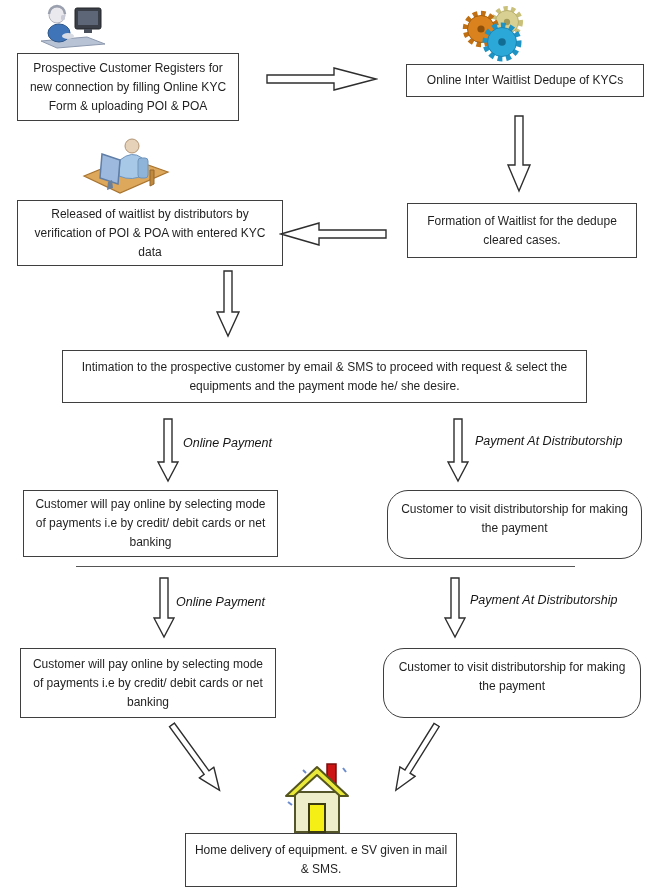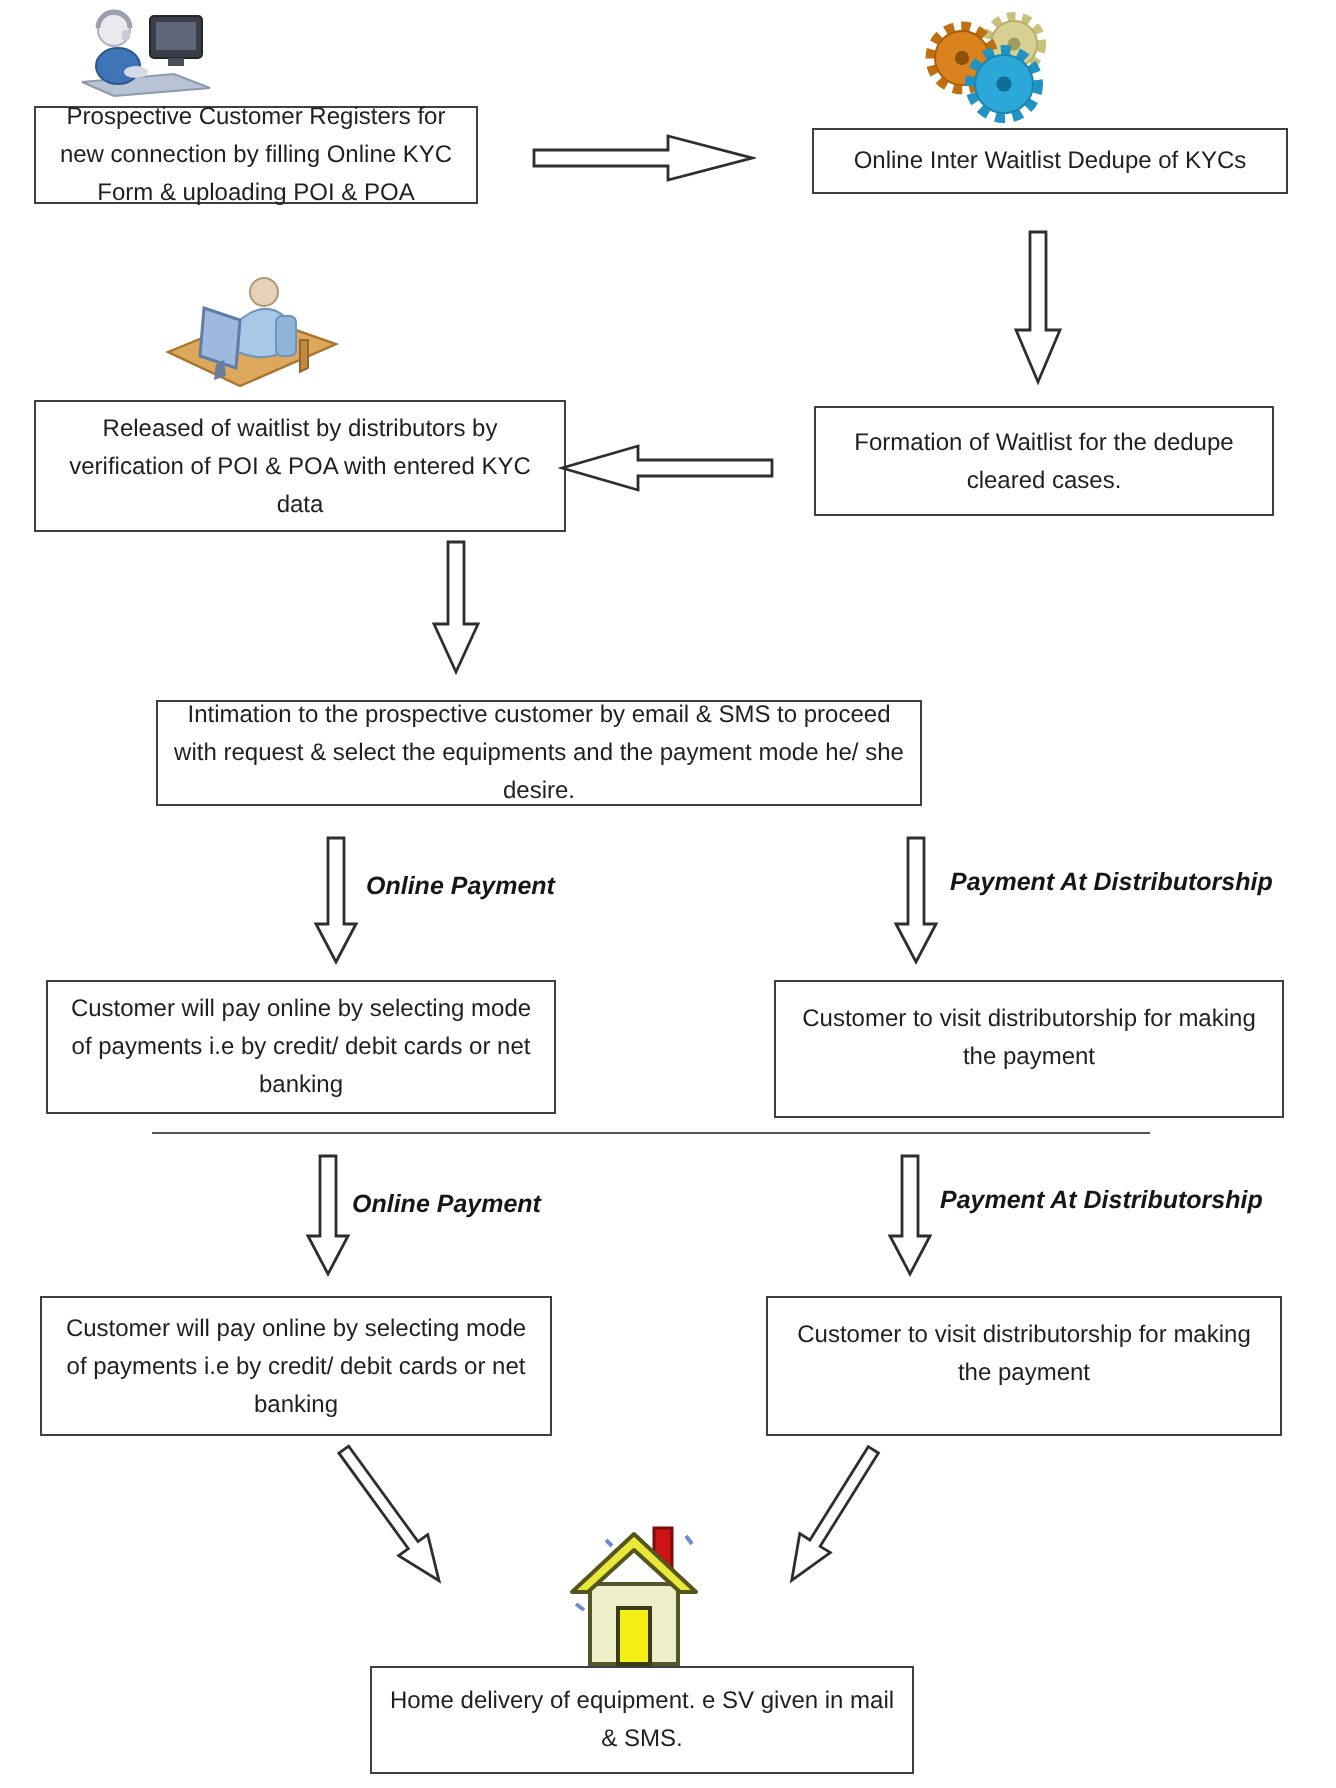--- a/index.html
+++ b/index.html
@@ -5,23 +5,23 @@
   html,body{margin:0;padding:0;background:#ffffff;}
   #stage{
     position:relative;width:668px;height:894px;background:#ffffff;
     font-family:"Liberation Sans",sans-serif;color:#1f1f1f;overflow:hidden;
   }
   .node{
     position:absolute;border:1.5px solid #3f3f3f;background:#ffffff;
     display:flex;align-items:center;justify-content:center;text-align:center;
     font-size:12px;line-height:19px;padding:2px 8px;box-sizing:border-box;
   }
-  .node.top-align{align-items:flex-start;padding-top:9px;}
+  .node.top-align{align-items:flex-start;padding-top:9px;border-radius:21px;}
   .branch-label{
-    position:absolute;font-style:italic;font-weight:700;font-size:12.5px;
+    position:absolute;font-style:italic;font-weight:400;font-size:12.5px;
     white-space:nowrap;color:#161616;
   }
   .arrow{position:absolute;}
   .arrow polygon{fill:#ffffff;stroke:#2e2e2e;stroke-width:1.4;stroke-linejoin:miter;}
   .divider{position:absolute;border-top:1.2px solid #555;}
   .icon{position:absolute;}
 </style>
 </head>
 <body>
 
@@ -60,29 +60,29 @@
   <svg class="icon" style="left:80px;top:138px" width="92" height="57" viewBox="0 0 92 57">
     <polygon points="4,38 48,20 88,34 40,55" fill="#dda75c" stroke="#a8742f" stroke-width="1.2"></polygon>
     <polygon points="70,32 74,32 74,46 70,48" fill="#c08a3e" stroke="#96662a"></polygon>
     <circle cx="52" cy="8" r="7" fill="#e6d2b8" stroke="#b39574"></circle>
     <path d="M40,22 q12,-10 22,-2 l3,16 q-12,8 -26,2 Z" fill="#a8c8e8" stroke="#6f94bb"></path>
     <rect x="58" y="20" width="10" height="20" rx="3" fill="#8fb4d9" stroke="#6f94bb"></rect>
     <polygon points="22,16 40,22 38,46 20,40" fill="#9db9dd" stroke="#5f7da6" stroke-width="1.5"></polygon>
     <polygon points="28,44 32,42 33,50 27,52" fill="#6a7f99"></polygon>
   </svg>
 
-  <div class="node" style="left:17px;top:53px;width:222px;height:49px">Prospective Customer Registers for new connection by filling Online KYC Form &amp; uploading POI &amp; POA</div>
+  <div class="node" style="left:17px;top:53px;width:222px;height:68px">Prospective Customer Registers for new connection by filling Online KYC Form &amp; uploading POI &amp; POA</div>
 
   <div class="node" style="left:406px;top:64px;width:238px;height:33px">Online Inter Waitlist Dedupe of KYCs</div>
 
   <div class="node" style="left:407px;top:203px;width:230px;height:55px">Formation of Waitlist for the dedupe cleared cases.</div>
 
   <div class="node" style="left:17px;top:200px;width:266px;height:66px">Released of waitlist by distributors by verification of POI &amp; POA with entered KYC data</div>
 
-  <div class="node" style="left:78px;top:350px;width:383px;height:53px">Intimation to the prospective customer by email &amp; SMS to proceed with request &amp; select the equipments and the payment mode he/ she desire.</div>
+  <div class="node" style="left:62px;top:350px;width:525px;height:53px">Intimation to the prospective customer by email &amp; SMS to proceed with request &amp; select the equipments and the payment mode he/ she desire.</div>
 
   <div class="node" style="left:23px;top:490px;width:255px;height:67px">Customer will pay online by selecting mode of payments i.e by credit/ debit cards or net banking</div>
 
   <div class="node top-align" style="left:387px;top:490px;width:255px;height:69px">Customer to visit distributorship for making the payment</div>
 
   <div class="divider" style="left:76px;top:566px;width:499px"></div>
 
   <div class="node" style="left:20px;top:648px;width:256px;height:70px">Customer will pay online by selecting mode of payments i.e by credit/ debit cards or net banking</div>
 
   <div class="node top-align" style="left:383px;top:648px;width:258px;height:70px">Customer to visit distributorship for making the payment</div>

